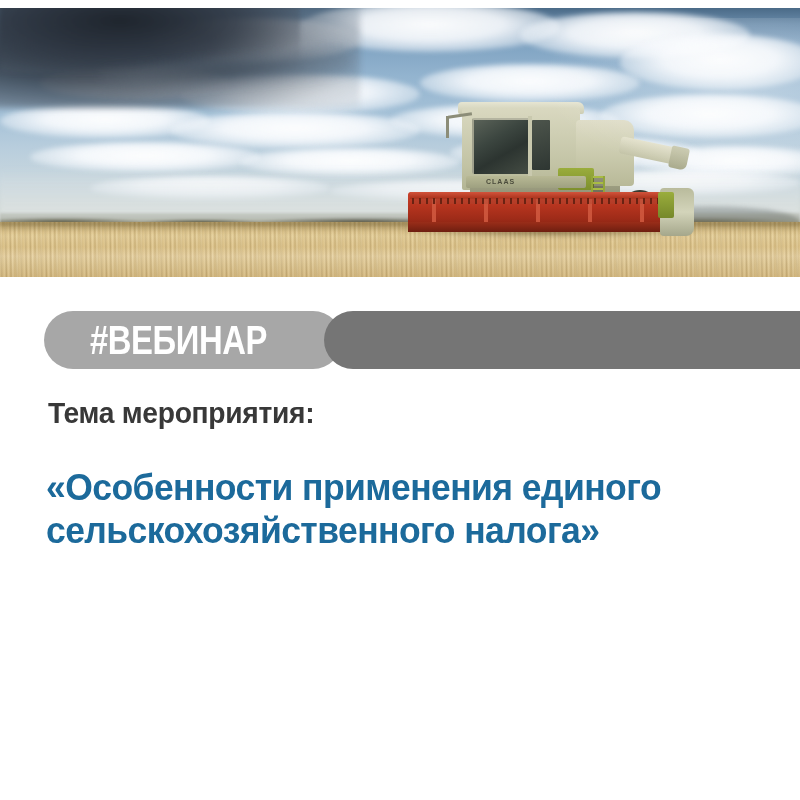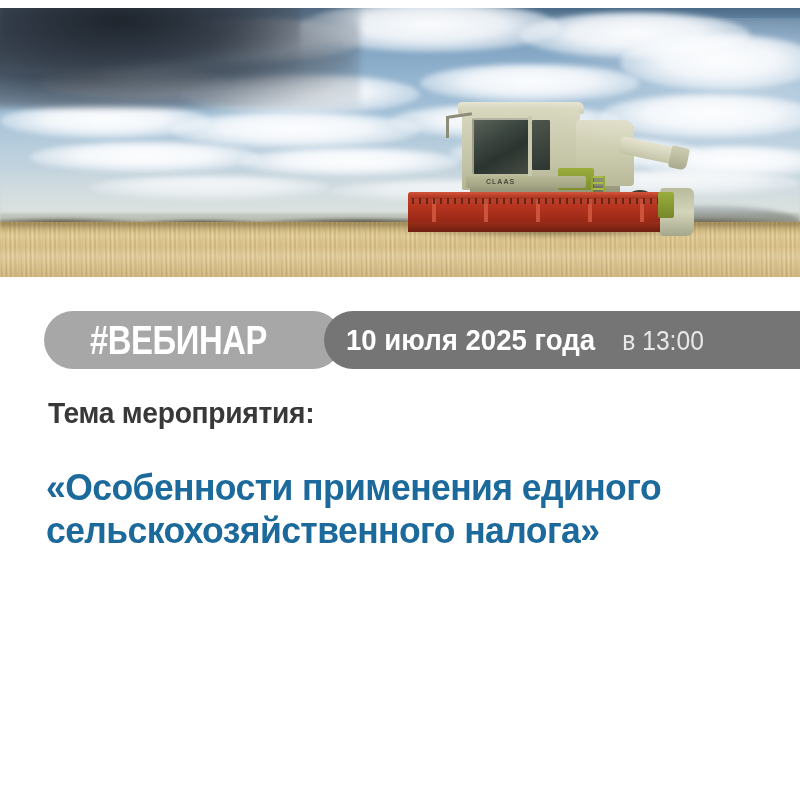--- a/index.html
+++ b/index.html
@@ -634,23 +634,20 @@
       </div>
 
       <div class="photo-glow"></div>
     </div>
   </div>
 
   <div class="banner">
     <div class="pill-light"></div>
     <div class="pill-dark"></div>
     <div class="hashtag">#ВЕБИНАР</div>
-    <div class="datetime">
-      <span class="dt-bold">10 июля 2025 года</span><span class="dt-light">в 13:00</span>
-    </div>
   </div>
 
   <div class="subject-label">Тема мероприятия:</div>
 
   <div class="topic">
     <div>«Особенности применения единого</div>
     <div>сельскохозяйственного налога»</div>
   </div>
 
 

